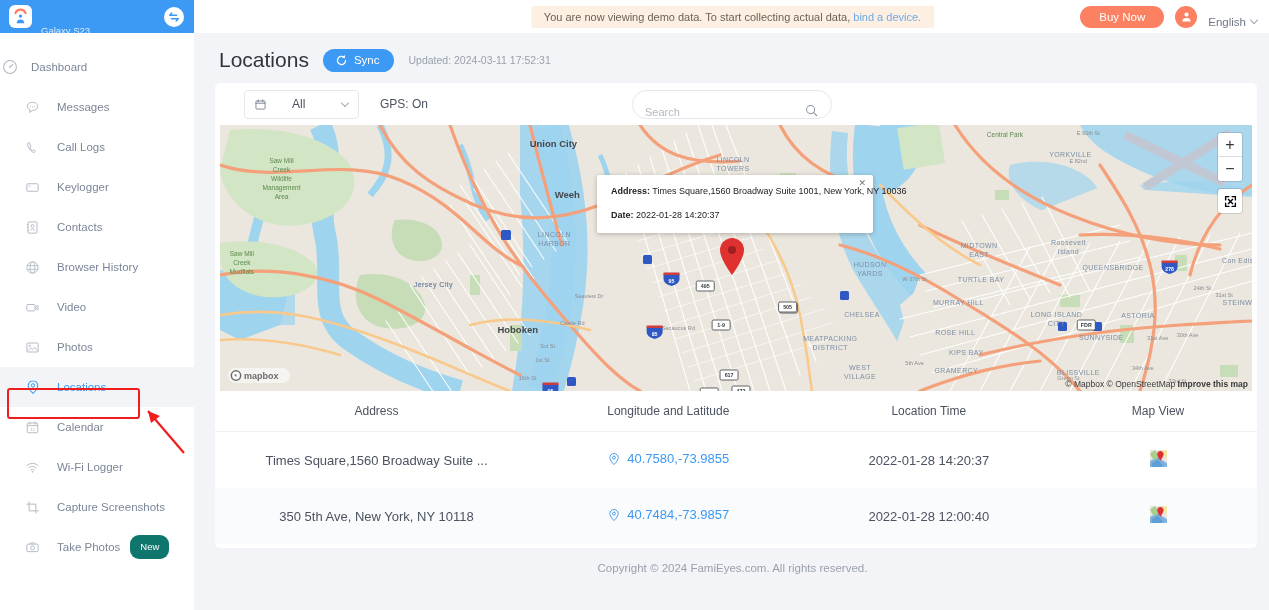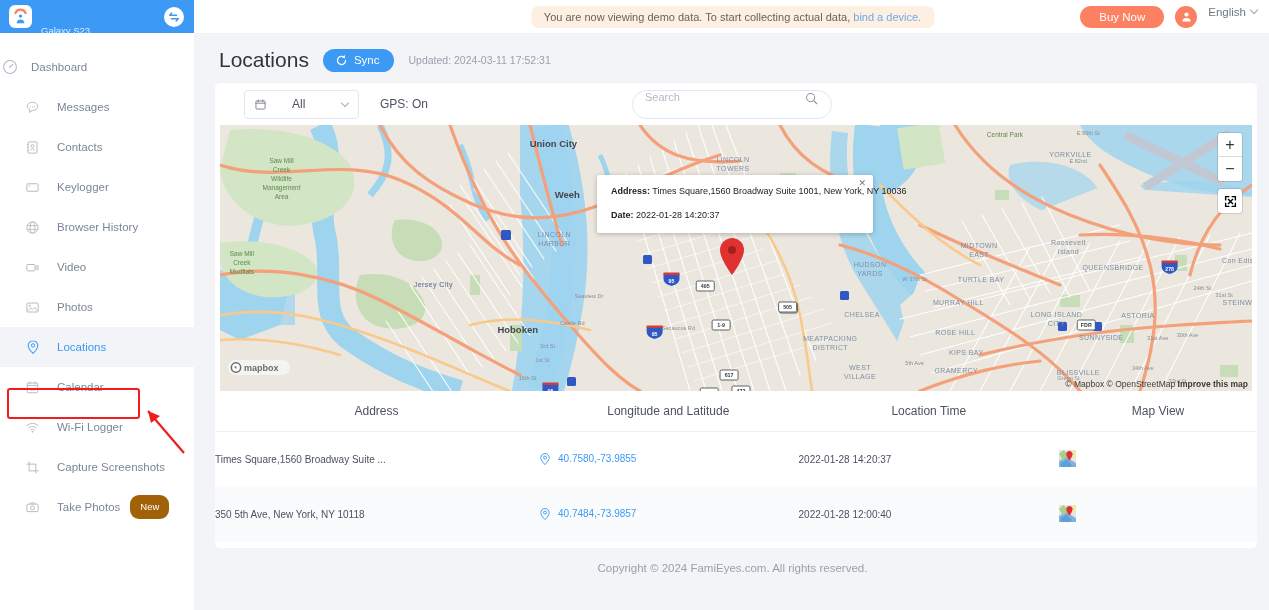--- a/index.html
+++ b/index.html
@@ -48,21 +48,21 @@
   .nav-item.sub { padding-left: 25px; align-items: center; }
   .nav-item.sub .lbl { margin-left: 10px; }
   .nav-item.active .lbl { color: #3c9af5; }
   .nav-item.group .lbl { color: #3c9af5; }
   .chev-down {
     position: absolute; right: 20px; top: 50%; margin-top: -3px;
     width: 7px; height: 7px; border-right: 1.6px solid #3c9af5; border-bottom: 1.6px solid #3c9af5;
     transform: rotate(45deg); margin-top: -5px;
   }
   .badge-new {
-    margin-left: 10px; background: #a16207; color: #fff;
+    margin-left: 10px; background: #0f766e; color: #fff;
     font-size: 9.5px; border-radius: 9px; padding: 7px 10px; line-height: 1;
   }
   
   .nav-item.locations::before {
     content: ""; position: absolute; left: 0; right: 0; top: 0; bottom: 0;
     background: #f2f4f7;
   }
   .nav-item.locations > * { position: relative; z-index: 2; }
   .hl-box {
     position: absolute; left: 7px; top: 388px; width: 133px; height: 31px;
@@ -77,26 +77,26 @@
   }
 
   
   .main { flex: 1 1 auto; position: relative; background: #f2f4f7; height: 610px; }
   .topbar {
     height: 33px; background: #ffffff; display: flex; align-items: center;
     padding: 0 14px 0 0; position: relative;
   }
   .demo-note {
     background: #fdf0e2; color: #6b6257; font-size: 11px;
-    padding: 5px 13px; border-radius: 7px; white-space: nowrap;
+    padding: 5px 13px; border-radius: 2px; white-space: nowrap;
     position: absolute; left: 50%; transform: translateX(-50%);
   }
   .demo-note a { color: #6fa8e8; text-decoration: none; }
   .topbar-right {
-    margin-left: auto; display: flex; align-items: flex-start; gap: 11px;
+    margin-left: auto; display: flex; align-items: flex-end; gap: 11px;
     position: relative; z-index: 3;
   }
   .buy-now {
     background: #fb8162; color: #fff; border: none; border-radius: 13px;
     font-size: 11.5px; padding: 5px 19px; cursor: pointer;
     font-family: "Liberation Sans", sans-serif;
   }
   .avatar-btn {
     width: 22px; height: 22px; border-radius: 50%; background: #fb8162;
     display: flex; align-items: center; justify-content: center; cursor: pointer;
@@ -123,21 +123,21 @@
     width: 115px; height: 29px; border: 1px solid #e3e7ed; border-radius: 4px;
     display: flex; align-items: center; padding: 0 9px; cursor: pointer;
     font-size: 12px; color: #4b5260; position: relative;
   }
   .select-all .txt { margin-left: 25px; }
   .select-all .cv { position: absolute; right: 10px; width: 6px; height: 6px; border-right: 1.3px solid #a6adb8; border-bottom: 1.3px solid #a6adb8; transform: rotate(45deg); margin-top: -3px; }
   .gps { margin-left: 21px; font-size: 12px; color: #4b5260; white-space: nowrap; }
   .search-wrap {
     position: absolute; left: 417px; top: 7px;
     width: 200px; height: 29px; border: 1px solid #e3e7ed; border-radius: 15px;
-    background: #fff; display: flex; align-items: flex-start; padding: 0 12px;
+    background: #fff; display: flex; align-items: flex-end; padding: 0 12px;
   }
   .search-wrap input {
     border: none; outline: none; font-size: 11px; color: #4b5260;
     flex: 1 1 auto; background: transparent; font-family: "Liberation Sans", sans-serif;
   }
   .search-wrap input::placeholder { color: #b3b9c3; }
 
   
   .map {
     position: relative; height: 266px; margin: 0 5px;
@@ -170,31 +170,31 @@
   .popup-line + .popup-line { margin-top: 13px; }
   .popup-close {
     position: absolute; right: 7px; top: 3px; font-size: 9px; color: #777; cursor: pointer;
   }
   .attrib {
     position: absolute; right: 4px; bottom: 2px; font-size: 8.5px;
     color: #3b3b3b; z-index: 6; white-space: nowrap;
   }
   .attrib b { font-weight: bold; }
   .mapbox-logo {
-    position: absolute; left: 8px; bottom: 16px; z-index: 6;
+    position: absolute; left: 8px; bottom: 8px; z-index: 6;
     display: flex; align-items: flex-start;
   }
 
   
   table { width: 100%; border-collapse: collapse; }
   thead th {
     font-size: 12px; color: #4b5260; font-weight: normal;
     padding: 13px 0; border-bottom: 1px solid #edf0f4;
   }
-  tbody td { font-size: 10px; color: #4b5260; padding: 18px 0; }
+  tbody td { font-size: 13px; color: #4b5260; text-align: center; padding: 18px 0; }
   tbody tr.alt { background: #fafbfc; }
   .coord { color: #3c9af5; display: inline-flex; align-items: center; gap: 6px; cursor: pointer; }
   .mapview-ico { cursor: pointer; display: inline-block; }
 
   .footer {
     text-align: center; font-size: 11.5px; color: #9aa1ac; padding-top: 14px;
   }
 </style>
 </head>
 <body>
@@ -245,41 +245,49 @@
           <svg width="15" height="15" viewBox="0 0 20 20">
               <path d="M3 8.5 a7 5.5 0 1 1 7 5.5 l-4 2.5 1 -3.4 A5.6 5.6 0 0 1 3 8.5z" fill="none" stroke="#b0b7c2" stroke-width="1.25"></path>
               <circle cx="7.2" cy="9" r=".8" fill="#b0b7c2"></circle>
               <circle cx="10" cy="9" r=".8" fill="#b0b7c2"></circle>
               <circle cx="12.8" cy="9" r=".8" fill="#b0b7c2"></circle>
             </svg>
         </span>
         <span class="lbl">Messages</span>
       </div>
 
+      <div class="nav-item sub">
+        <span class="ico">
+          <svg width="15" height="15" viewBox="0 0 20 20">
+              <path d="M5 3 c-2 1.5 -2 4 0 7.5 c2 3.5 4.5 5.5 6.5 6 c1 .3 2 -.6 2.5 -1.5 l-2.5 -2 -1.6 1.2 c-1.5 -1 -2.8 -2.5 -3.5 -4.2 l1.6 -1.2 z" fill="none" stroke="#b0b7c2" stroke-width="1.25" stroke-linejoin="round"></path>
+            </svg>
+        </span>
+        <span class="lbl">Call Logs</span>
+      </div>
+
+      <div class="nav-item sub">
+        <span class="ico">
+          <svg width="15" height="15" viewBox="0 0 20 20">
+              <rect x="2.5" y="5" width="15" height="10" rx="1.3" fill="none" stroke="#b0b7c2" stroke-width="1.25"></rect>
+              <path d="M5 8h1.5M8h0M8 8h1.5M11 8h1.5M14 8h1.5M5 11h1.5M8 11h1.5M11 11h1.5M14 11h1.5M6.5 13.2h7" stroke="#b0b7c2" stroke-width="1.05" stroke-linecap="round"></path>
+            </svg>
+        </span>
+        <span class="lbl">Keylogger</span>
+      </div>
 
       <div class="nav-item sub">
         <span class="ico">
           <svg width="15" height="15" viewBox="0 0 20 20">
               <rect x="4" y="2.5" width="12" height="15" rx="1.4" fill="none" stroke="#b0b7c2" stroke-width="1.25"></rect>
               <circle cx="10" cy="8" r="2" fill="none" stroke="#b0b7c2" stroke-width="1.15"></circle>
               <path d="M6.8 14 a3.4 3 0 0 1 6.4 0" fill="none" stroke="#b0b7c2" stroke-width="1.15"></path>
               <path d="M2.6 6 h2 M2.6 10 h2 M2.6 14 h2" stroke="#b0b7c2" stroke-width="1.1"></path>
             </svg>
         </span>
         <span class="lbl">Contacts</span>
-      </div>
-
-      <div class="nav-item sub">
-        <span class="ico">
-          <svg width="15" height="15" viewBox="0 0 20 20">
-              <rect x="2.5" y="5" width="15" height="10" rx="1.3" fill="none" stroke="#b0b7c2" stroke-width="1.25"></rect>
-              <path d="M5 8h1.5M8h0M8 8h1.5M11 8h1.5M14 8h1.5M5 11h1.5M8 11h1.5M11 11h1.5M14 11h1.5M6.5 13.2h7" stroke="#b0b7c2" stroke-width="1.05" stroke-linecap="round"></path>
-            </svg>
-        </span>
-        <span class="lbl">Keylogger</span>
       </div>
 
       <div class="nav-item sub">
         <span class="ico">
           <svg width="15" height="15" viewBox="0 0 20 20">
               <circle cx="10" cy="10" r="7.5" fill="none" stroke="#b0b7c2" stroke-width="1.25"></circle>
               <ellipse cx="10" cy="10" rx="3.2" ry="7.5" fill="none" stroke="#b0b7c2" stroke-width="1.1"></ellipse>
               <path d="M2.8 7.5 h14.4 M2.8 12.5 h14.4" stroke="#b0b7c2" stroke-width="1.1"></path>
             </svg>
         </span>

